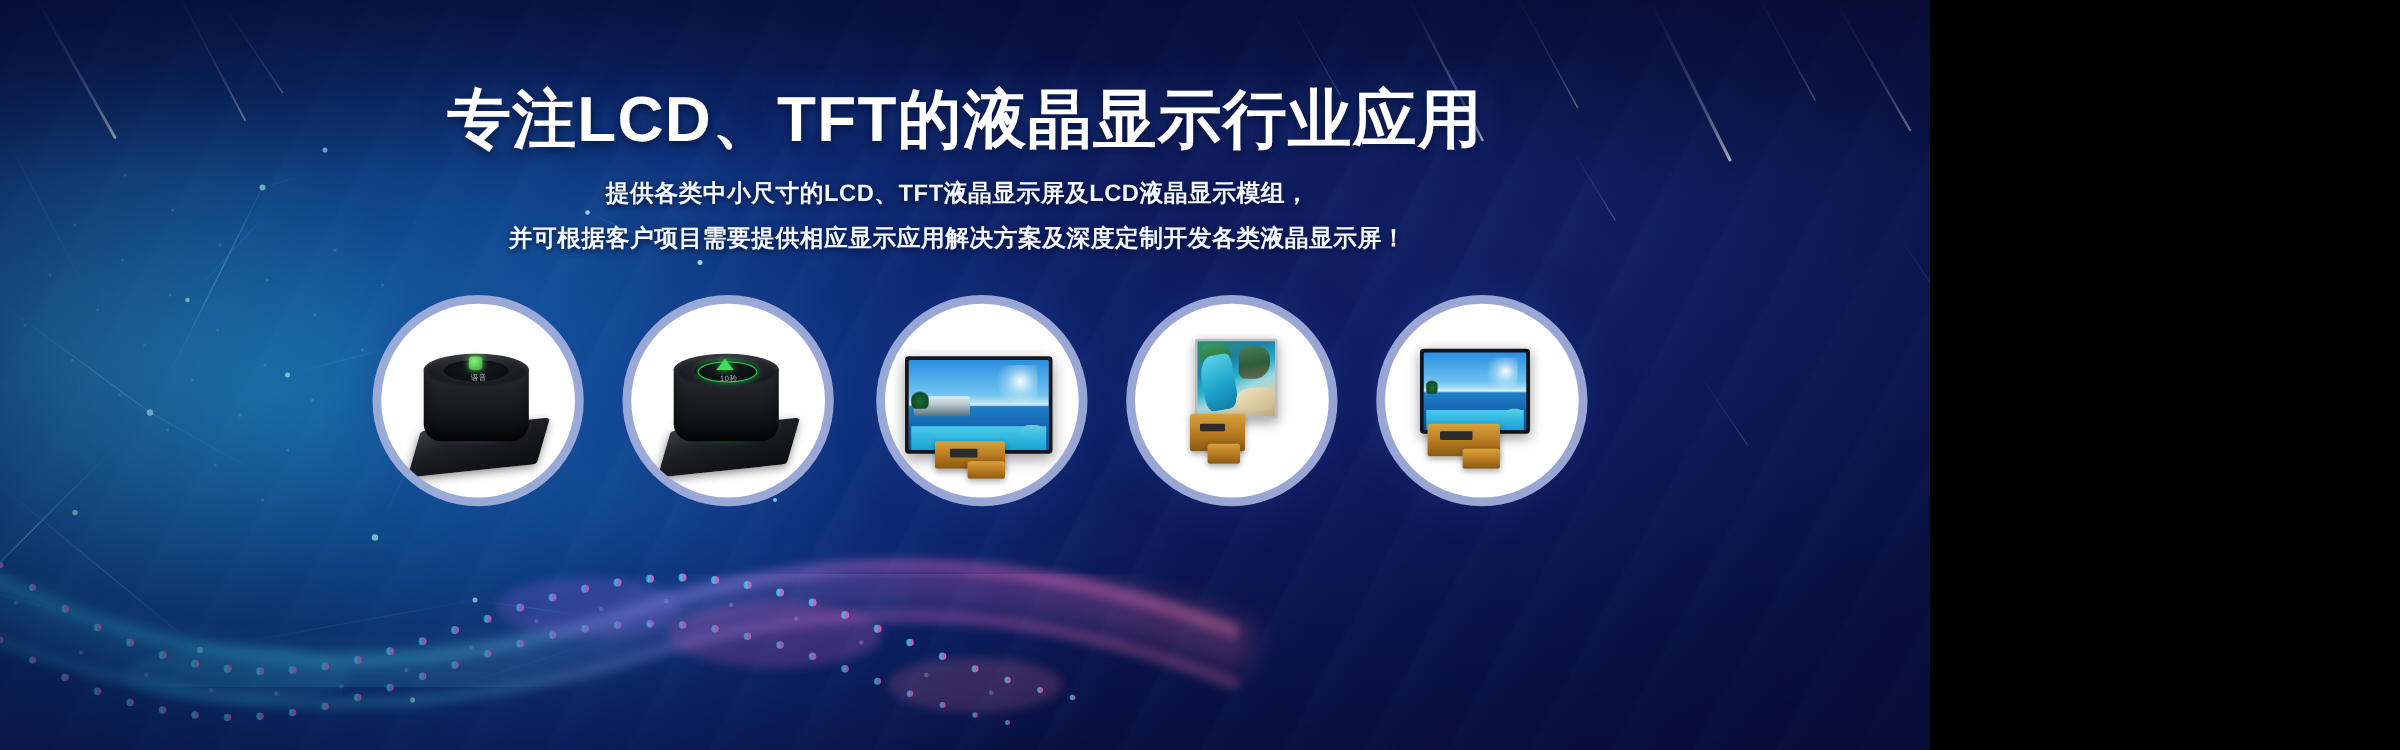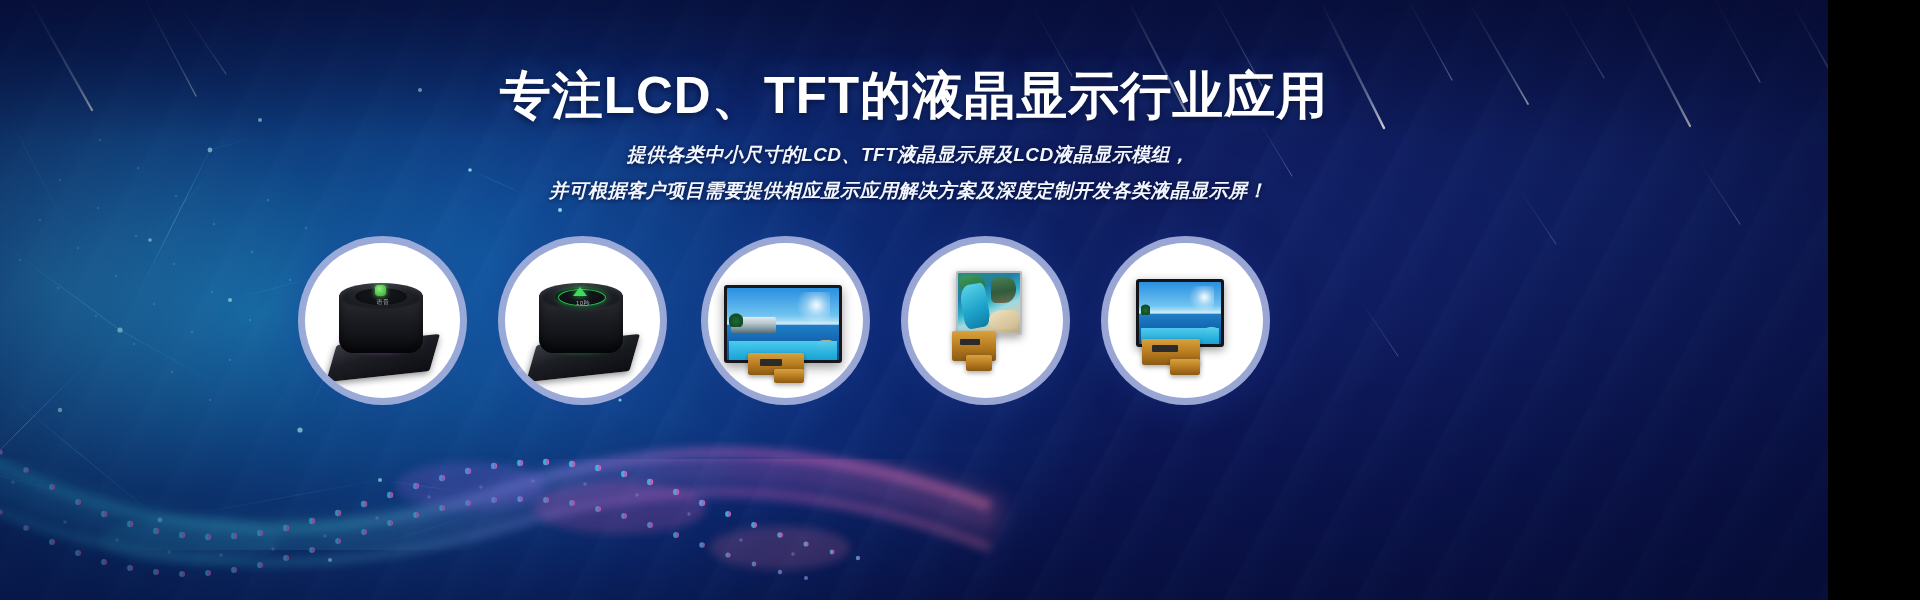--- a/index.html
+++ b/index.html
@@ -1,18 +1,18 @@
 <!DOCTYPE html>
 <html><head>
 <meta charset="utf-8">
 <style>
   html,body{margin:0;padding:0;background:#000;}
   body{width:1920px;height:600px;overflow:hidden;font-family:"Liberation Sans","DejaVu Sans",sans-serif;}
 
-  .banner{position:relative;width:1828px;height:600px;overflow:hidden;
+  .banner{position:relative;width:1544px;height:600px;overflow:hidden;
           background:#0c4a6e;}
 
   
   .bg-base{position:absolute;inset:0;
     background:
       radial-gradient(ellipse 70% 110% at 14% 52%, #1877b8 0%, #12529b 22%, #0d2a74 48%, rgba(11,22,82,0) 72%),
       radial-gradient(ellipse 90% 120% at 88% 30%, #13246e 0%, #0c1654 45%, #080f3e 100%),
       linear-gradient(115deg,#0f3e92 0%,#0d2a74 18%,#101c63 38%,#0b1450 62%,#0a1048 100%);
   }
   .bg-diag{position:absolute;inset:0;opacity:.30;
@@ -30,21 +30,21 @@
   .layer{position:absolute;inset:0;width:1920px;height:600px;pointer-events:none;}
 
   
   .text-wrap{position:absolute;left:0;right:0;top:0;text-align:center;z-index:20;}
   .title{position:absolute;left:0;right:0;top:66px;
     font-size:51px;font-weight:700;color:#ffffff;letter-spacing:1px;
     line-height:1.16;white-space:nowrap;
     text-shadow:0 2px 9px rgba(2,8,40,.85), 0 0 26px rgba(60,120,220,.45);}
   .sub{position:absolute;left:0;right:12px;font-size:19px;font-weight:700;color:#f2f6ff;
     letter-spacing:.4px;white-space:nowrap;
-    text-shadow:0 1px 5px rgba(3,10,46,.9);font-style:italic;}
+    text-shadow:0 1px 5px rgba(3,10,46,.9);}
   .sub1{top:142px;}
   .sub2{top:178px;}
 
   
   .circles{position:absolute;left:0;top:0;width:1920px;height:600px;z-index:18;}
   .circ{position:absolute;width:155px;height:155px;border-radius:50%;
         background:#ffffff;
         box-shadow:0 0 0 7px rgba(166,178,221,.92), 0 0 34px 10px rgba(30,60,150,.35);
         overflow:hidden;display:flex;align-items:center;justify-content:center;}
   .circ-inner{position:relative;width:100%;height:100%;display:flex;

